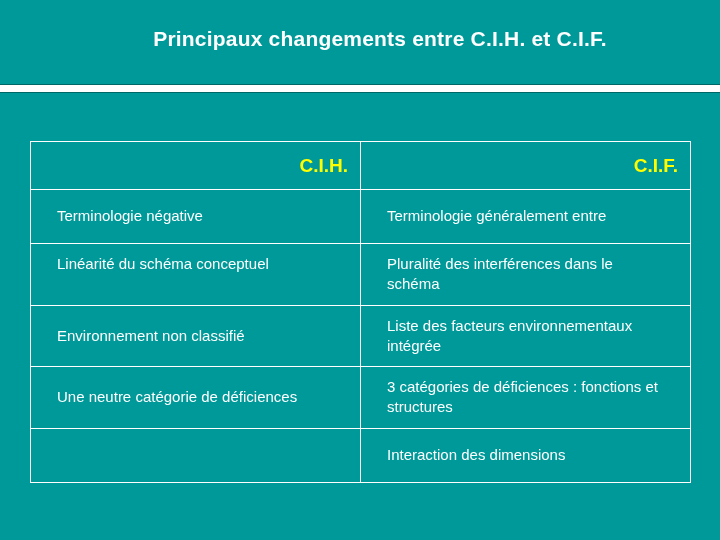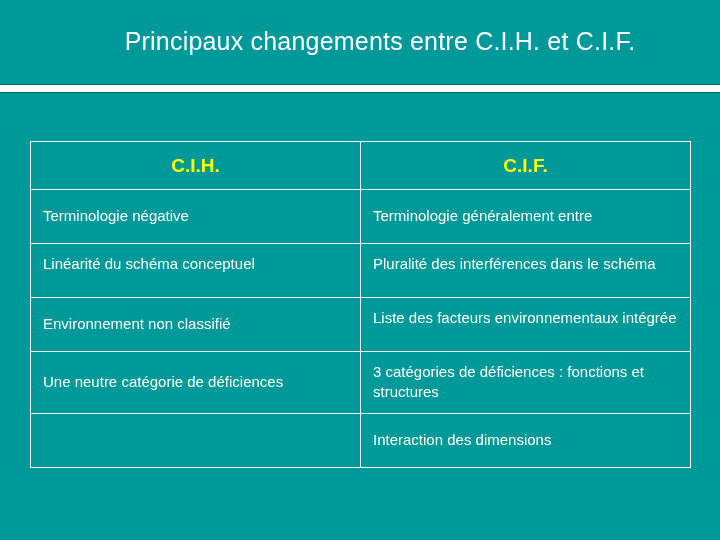--- a/index.html
+++ b/index.html
@@ -21,22 +21,22 @@
     box-sizing: border-box;
   }
   .title-area {
     position: absolute;
     left: 0;
     top: 26px;
     width: 720px;
     text-align: center;
   }
   .slide-title {
-    font-size: 25px;
-    font-weight: normal;
+    font-size: 21px;
+    font-weight: bold;
     color: #ffffff;
     letter-spacing: 0.2px;
     line-height: 1.2;
     white-space: nowrap;
     margin-left: 40px;
   }
   .title-rule {
     position: absolute;
     left: 0;
     top: 84px;
@@ -55,31 +55,31 @@
   table.cmp {
     border-collapse: collapse;
     width: 660px;
     table-layout: fixed;
   }
   table.cmp col.c1 { width: 330px; }
   table.cmp col.c2 { width: 330px; }
   table.cmp th, table.cmp td {
     border: 1px solid #ffffff;
     vertical-align: top;
-    padding: 10px 12px;
+    padding: 10px 26px;
     box-sizing: border-box;
   }
   table.cmp thead th {
-    text-align: center;
+    text-align: right;
     color: #ffff00;
     font-size: 19px;
     font-weight: bold;
     height: 48px;
     vertical-align: middle;
-    padding: 6px 1px;
+    padding: 6px 12px;
   }
   table.cmp tbody td {
     color: #ffffff;
     font-size: 15px;
     line-height: 1.35;
     height: 54px;
   }
   table.cmp tbody td.mid {
     vertical-align: middle;
   }

